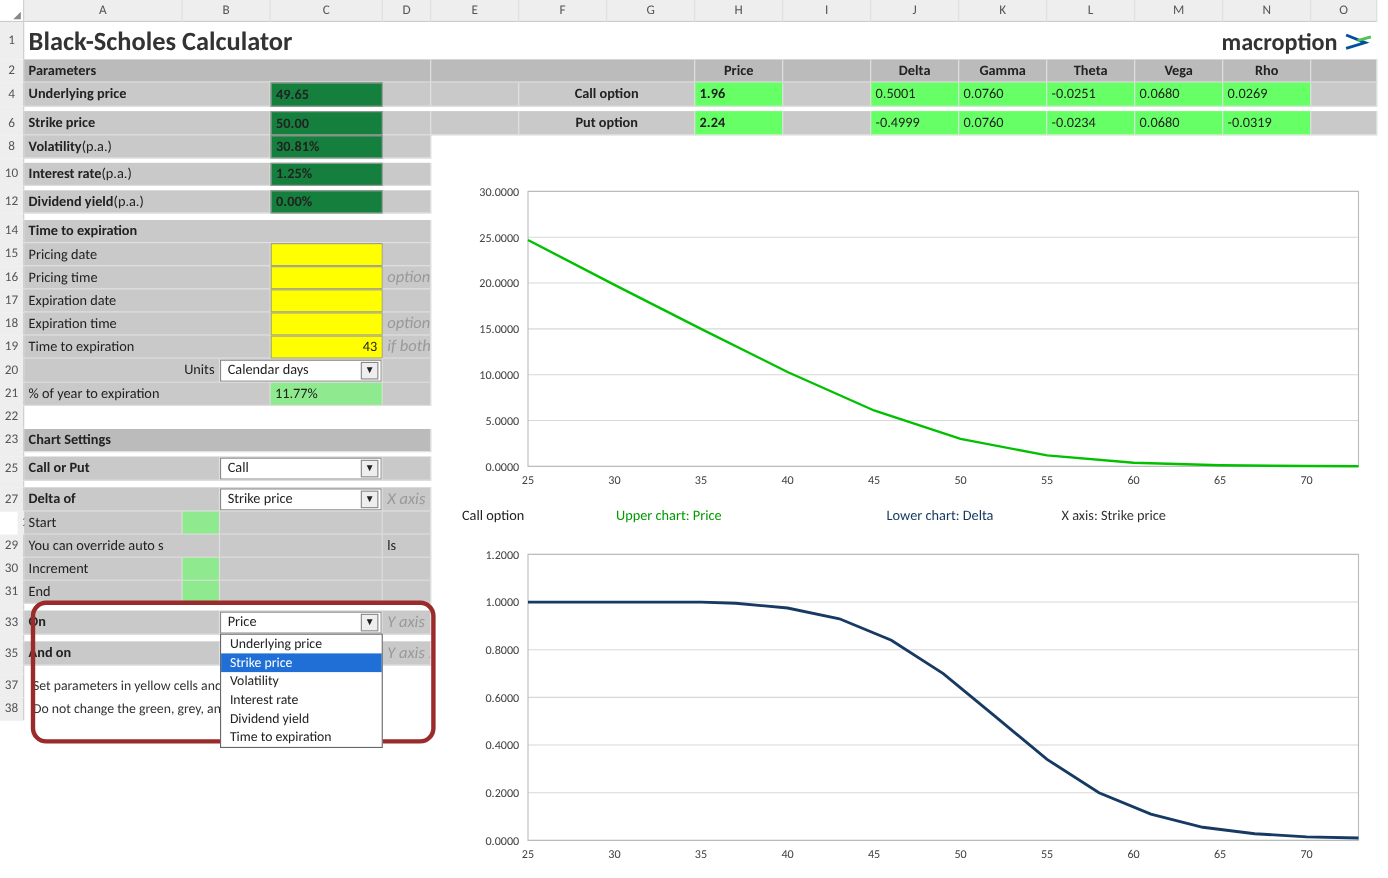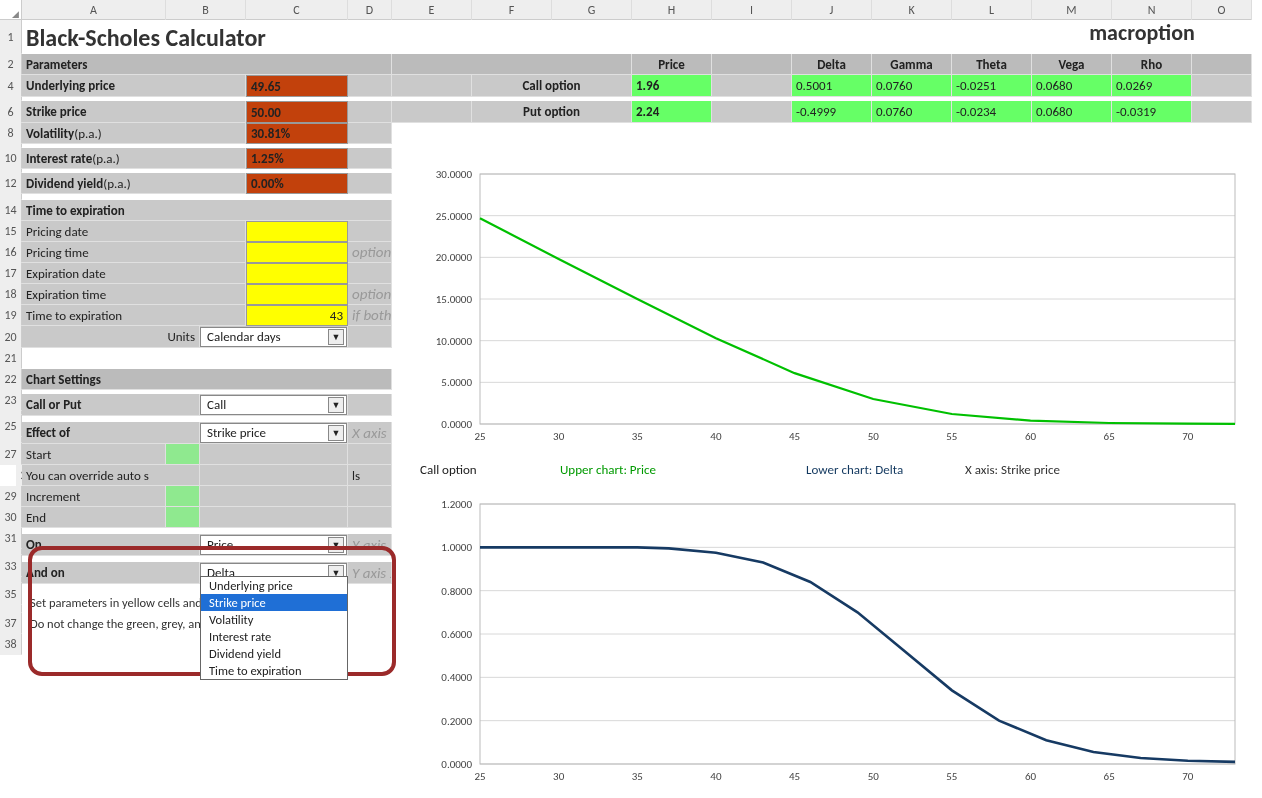--- a/index.html
+++ b/index.html
@@ -18,28 +18,28 @@
   .grid { position: absolute; left: 22px; top: 20px; width: 1240px; }
 
   .row { display:flex; align-items:stretch; }
   .cell { border-right: 1px solid #e0e0e0; border-bottom: 1px solid #e0e0e0; padding: 2px 4px; overflow:hidden; white-space:nowrap; display:flex; align-items:center;}
   .wA{width:144px;} .wB{width:80px;} .wC{width:102px;} .wD{width:44px;}
   .wE{width:80px;} .wF{width:80px;} .wG{width:80px;} .wH{width:80px;}
   .wI{width:80px;} .wJ{width:80px;} .wK{width:80px;} .wL{width:80px;}
   .wM{width:80px;} .wN{width:80px;} .wO{width:60px;}
 
   .title { font-size: 24px; font-weight: bold; color: #333; }
-  .brand { font-size: 22px; font-weight: 600; color:#333; display:flex; align-items:center; gap:6px; justify-content:flex-end;flex-direction:column;}
+  .brand { font-size: 22px; font-weight: 600; color:#333; display:flex; align-items:center; gap:6px; justify-content:flex-end;}
   .brand svg { width:26px; height:20px; }
 
   .hdrband { background: #bbb; font-weight: bold; }
   .lbl { background: #c9c9c9; }
   .lblb { background: #c9c9c9; font-weight:bold;}
   .yellow { background: #ffff00; text-align:center; border:1px solid #999;}
-  .yellowb { background: #c2410c; text-align:center; border:1px solid #999; font-weight:600;}
+  .yellowb { background: #15803d; text-align:center; border:1px solid #999; font-weight:600;}
   .green { background: #66ff66; text-align:center; }
   .greenb { background: #66ff66; text-align:center; font-weight:bold;}
   .lgreen { background: #8fe98f; text-align:center; }
   .hint { color:#999; font-size:15px; font-style:italic;}
   .gray { background:#c9c9c9; }
   .justr{justify-content:flex-end; text-align:right;}
   .justc{justify-content:center; text-align:center;}
 
   .select { display:inline-flex; align-items:center; justify-content:space-between; background:#fff; border:1px solid #888; height:20px; padding:0 2px 0 6px; width:100%; cursor:pointer;}
   .select .arrow{ width:16px; height:16px; border:1px solid #888; display:flex; align-items:center; justify-content:center; font-size:9px; background:#eee;}
@@ -260,20 +260,25 @@
       <div class="cell lbl justr" style="width:178px">Units</div>
       <div class="cell" style="width:148px;padding:0;background:#c9c9c9">
         <div class="select">
           <span>Calendar days</span>
             <span class="arrow">▼</span>
         </div>
       </div>
       <div class="cell gray" style="width:44px"></div>
     </div>
 
+    <div class="row" style="height:21px">
+      <div class="cell lbl" style="width:224px">% of year to expiration</div>
+      <div class="cell lgreen" style="width:102px">11.77%</div>
+      <div class="cell gray" style="width:44px"></div>
+    </div>
 
     <div class="row" style="height:21px">
         <div class="cell" style="width:370px;border:none"></div>
       </div>
 
     <div class="row" style="height:21px">
       <div class="cell hdrband" style="width:370px">Chart Settings</div>
     </div>
     <div class="row" style="height:4px"></div>
 
@@ -283,21 +288,21 @@
         <div class="select">
             <span>Call</span>
             <span class="arrow">▼</span>
           </div>
       </div>
       <div class="cell gray" style="width:44px"></div>
     </div>
     <div class="row" style="height:6px"></div>
 
     <div class="row" style="height:22px">
-      <div class="cell lblb" style="width:178px">Effect of</div>
+      <div class="cell lblb" style="width:178px">Delta of</div>
       <div class="cell" style="width:148px;padding:0;background:#c9c9c9">
         <div class="select">
             <span>Strike price</span>
             <span class="arrow">▼</span>
           </div>
       </div>
       <div class="cell gray hint" style="width:44px">X axis</div>
     </div>
 
     <div class="row" style="height:21px">

